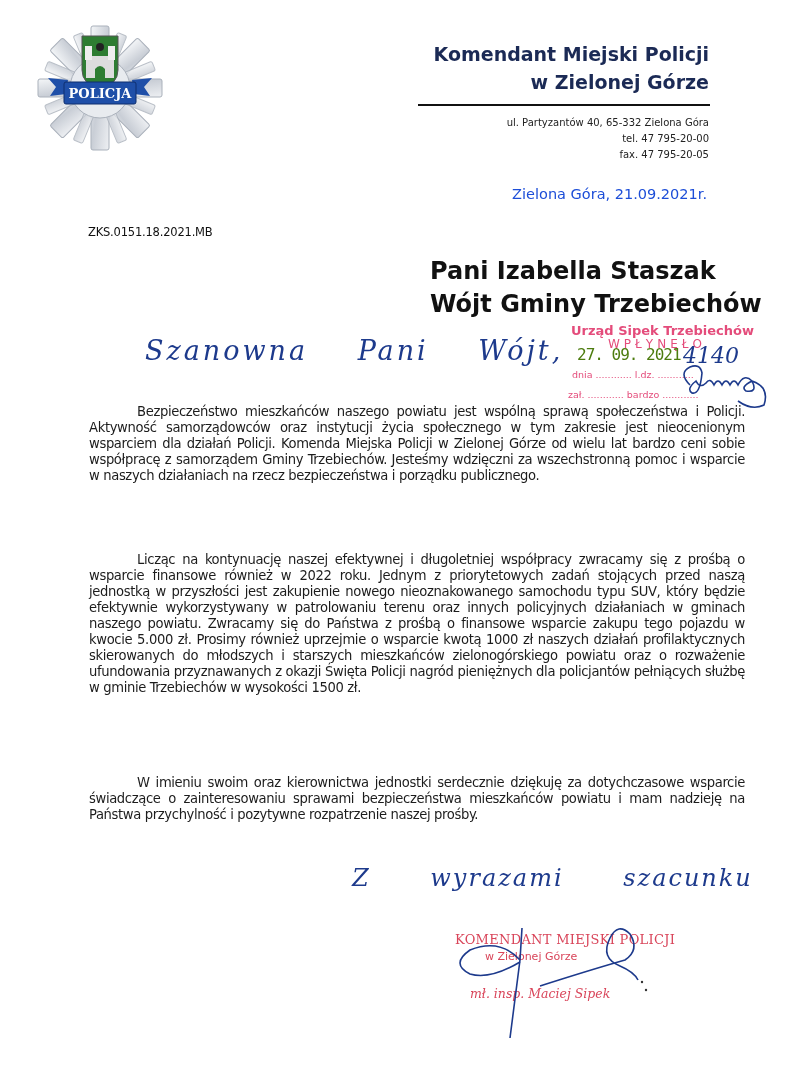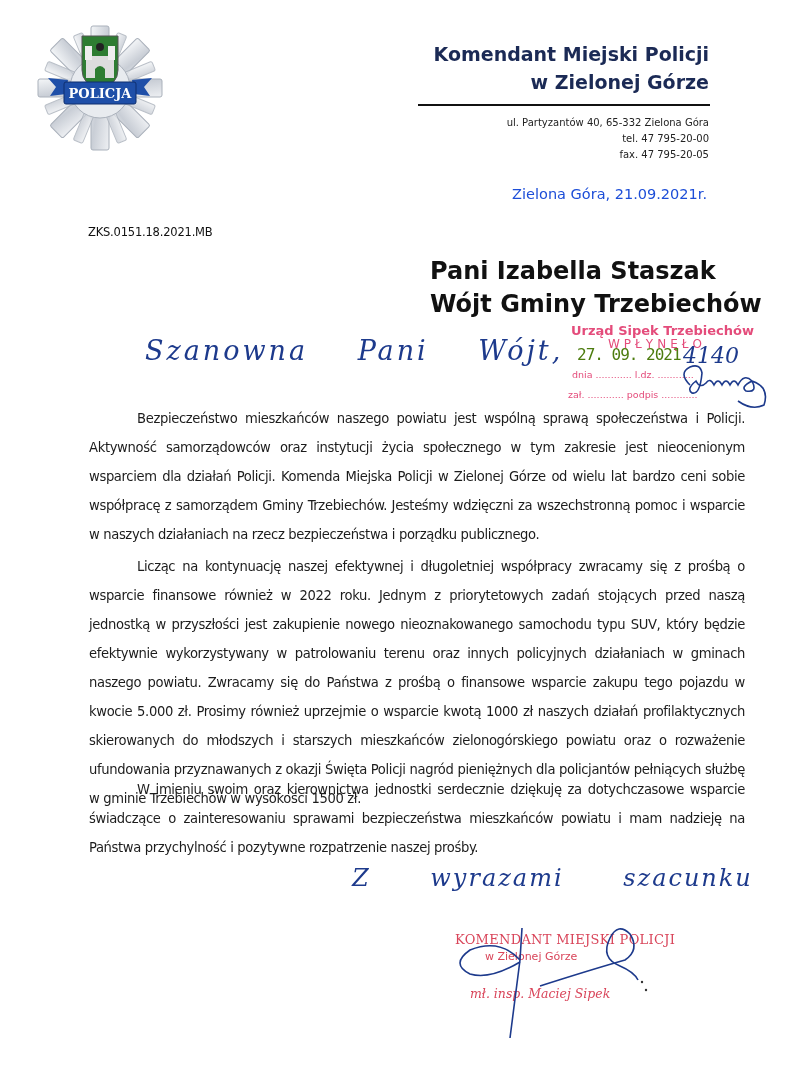--- a/index.html
+++ b/index.html
@@ -15,21 +15,21 @@
                font-size: 19px; line-height: 28px; font-family: "DejaVu Sans", sans-serif; }
   #hdr-line { left: 418px; top: 104px; width: 292px; height: 2px; background: #111; }
   .hdr-addr { right: 96px; text-align: center; font-size: 10px; line-height: 16px; color: #222; }
 
   .date { right: 98px; top: 186px; font-size: 14.5px; color: #1d4ed8; }
   .ref { left: 88px; top: 225px; font-size: 11.5px; letter-spacing: -0.2px; color: #111; }
 
   .recipient { left: 430px; font-weight: bold; font-size: 24px; color: #111; }
 
   
-  .para { left: 89px; width: 656px; font-size: 14.6px; line-height: 29px; text-align: justify;
+  .para { left: 89px; width: 656px; font-size: 14.6px; line-height: 16px; text-align: justify;
           color: #1c1c1c; font-family: "DejaVu Sans Condensed", "DejaVu Sans", sans-serif;
           letter-spacing: -0.35px; }
   .para .ind { display: inline-block; width: 48px; }
 
   
   .hand { font-family: "DejaVu Serif", serif; font-style: italic; color: #1d3a8c; }
 
   
   .stamp-pink { color: #e44c7b; }
   .stamp-red { color: #d9455a; }
@@ -87,21 +87,21 @@
 <div class="abs recipient" style="top:257px;">Pani Izabella Staszak</div>
 <div class="abs recipient" style="top:290px;">Wójt Gminy Trzebiechów</div>
 
 <div class="abs hand" style="left:145px; top:335px; font-size:27px; letter-spacing:3px; word-spacing:38px;">Szanowna Pani Wójt,</div>
 
 <div class="abs" style="left:563px; top:323px; width:220px; height:90px;">
   <div class="abs stamp-pink" style="left:8px; top:0; font-size:13px; font-weight:bold; white-space:nowrap;">Urząd Sipek Trzebiechów</div>
   <div class="abs stamp-pink" style="left:45px; top:14px; font-size:12px; font-weight:normal; letter-spacing:4px;">WPŁYNĘŁO</div>
   <div class="abs" style="left:14px; top:22px; font-size:16px; color:#4d7c0f; font-family:'DejaVu Sans Mono', monospace; letter-spacing:-1px;">27. 09. 2021</div>
   <div class="abs stamp-pink" style="left:9px; top:46px; font-size:9.5px; white-space:nowrap;">dnia ............ l.dz. ............</div>
-  <div class="abs stamp-pink" style="left:5px; top:66px; font-size:9.5px; white-space:nowrap;">zał. ............ podpis ............</div>
+  <div class="abs stamp-pink" style="left:5px; top:66px; font-size:9.5px; white-space:nowrap;">zał. ............ bardzo ............</div>
   <div class="abs hand" style="left:120px; top:20px; font-size:22px;">4140</div>
   <svg class="abs" style="left:115px; top:40px;" width="100" height="50">
     <path d="M12 22 Q0 10 12 4 Q22 0 24 10 Q22 32 14 30 Q8 26 18 18 Q22 26 28 20 Q32 14 36 22 Q40 14 44 22 Q48 14 52 22 Q56 14 60 22 Q66 10 74 18 Q80 30 68 28 Q62 24 74 18 Q92 24 86 42 Q74 48 60 38" fill="none" stroke="#1d3a8c" stroke-width="1.6"></path>
   </svg>
 </div>
 
 <div class="abs para" style="top:403px;"><span class="ind"></span><span>Bezpieczeństwo mieszkańców naszego powiatu jest wspólną sprawą społeczeństwa i Policji. Aktywność samorządowców oraz instytucji życia społecznego w tym zakresie jest nieocenionym wsparciem dla działań Policji. Komenda Miejska Policji w Zielonej Górze od wielu lat bardzo ceni sobie współpracę z samorządem Gminy Trzebiechów. Jesteśmy wdzięczni za wszechstronną pomoc i wsparcie w naszych działaniach na rzecz bezpieczeństwa i porządku publicznego.</span></div>
 <div class="abs para" style="top:551px;"><span class="ind"></span><span>Licząc na kontynuację naszej efektywnej i długoletniej współpracy zwracamy się z prośbą o wsparcie finansowe również w 2022 roku. Jednym z priorytetowych zadań stojących przed naszą jednostką w przyszłości jest zakupienie nowego nieoznakowanego samochodu typu SUV, który będzie efektywnie wykorzystywany w patrolowaniu terenu oraz innych policyjnych działaniach w gminach naszego powiatu. Zwracamy się do Państwa z prośbą o finansowe wsparcie zakupu tego pojazdu w kwocie 5.000 zł. Prosimy również uprzejmie o wsparcie kwotą 1000 zł naszych działań profilaktycznych skierowanych do młodszych i starszych mieszkańców zielonogórskiego powiatu oraz o rozważenie ufundowania przyznawanych z okazji Święta Policji nagród pieniężnych dla policjantów pełniących służbę w gminie Trzebiechów w wysokości 1500 zł.</span></div>
 <div class="abs para" style="top:774px;"><span class="ind"></span><span>W imieniu swoim oraz kierownictwa jednostki serdecznie dziękuję za dotychczasowe wsparcie świadczące o zainteresowaniu sprawami bezpieczeństwa mieszkańców powiatu i mam nadzieję na Państwa przychylność i pozytywne rozpatrzenie naszej prośby.</span></div>
 

